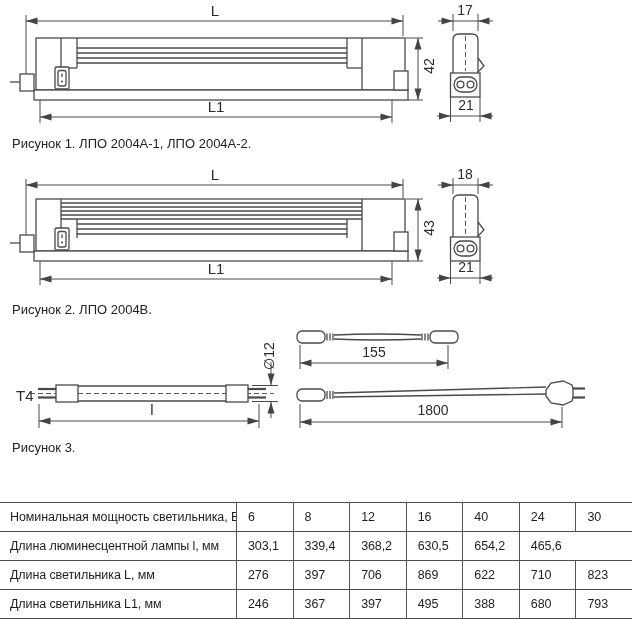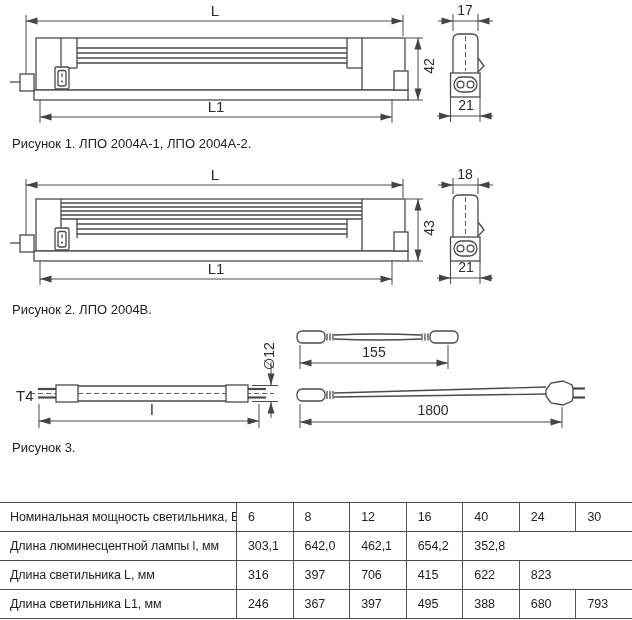--- a/index.html
+++ b/index.html
@@ -238,32 +238,34 @@
       <div class="td val">8</div>
       <div class="td val">12</div>
       <div class="td val">16</div>
       <div class="td val">40</div>
       <div class="td val">24</div>
       <div class="td val">30</div>
     </div>
     <div class="tr">
       <div class="td lab">Длина люминесцентной лампы l, мм</div>
       <div class="td val">303,1</div>
-      <div class="td val">642,0</div>
-      <div class="td val">462,1</div>
+      <div class="td val">339,4</div>
+      <div class="td val">368,2</div>
+      <div class="td val">630,5</div>
       <div class="td val">654,2</div>
-      <div class="td val">352,8</div>
+      <div class="td val">465,6</div>
     </div>
     <div class="tr">
       <div class="td lab">Длина светильника L, мм</div>
-      <div class="td val">316</div>
+      <div class="td val">276</div>
       <div class="td val">397</div>
       <div class="td val">706</div>
-      <div class="td val">415</div>
+      <div class="td val">869</div>
       <div class="td val">622</div>
+      <div class="td val">710</div>
       <div class="td val">823</div>
     </div>
     <div class="tr">
       <div class="td lab">Длина светильника L1, мм</div>
       <div class="td val">246</div>
       <div class="td val">367</div>
       <div class="td val">397</div>
       <div class="td val">495</div>
       <div class="td val">388</div>
       <div class="td val">680</div>

